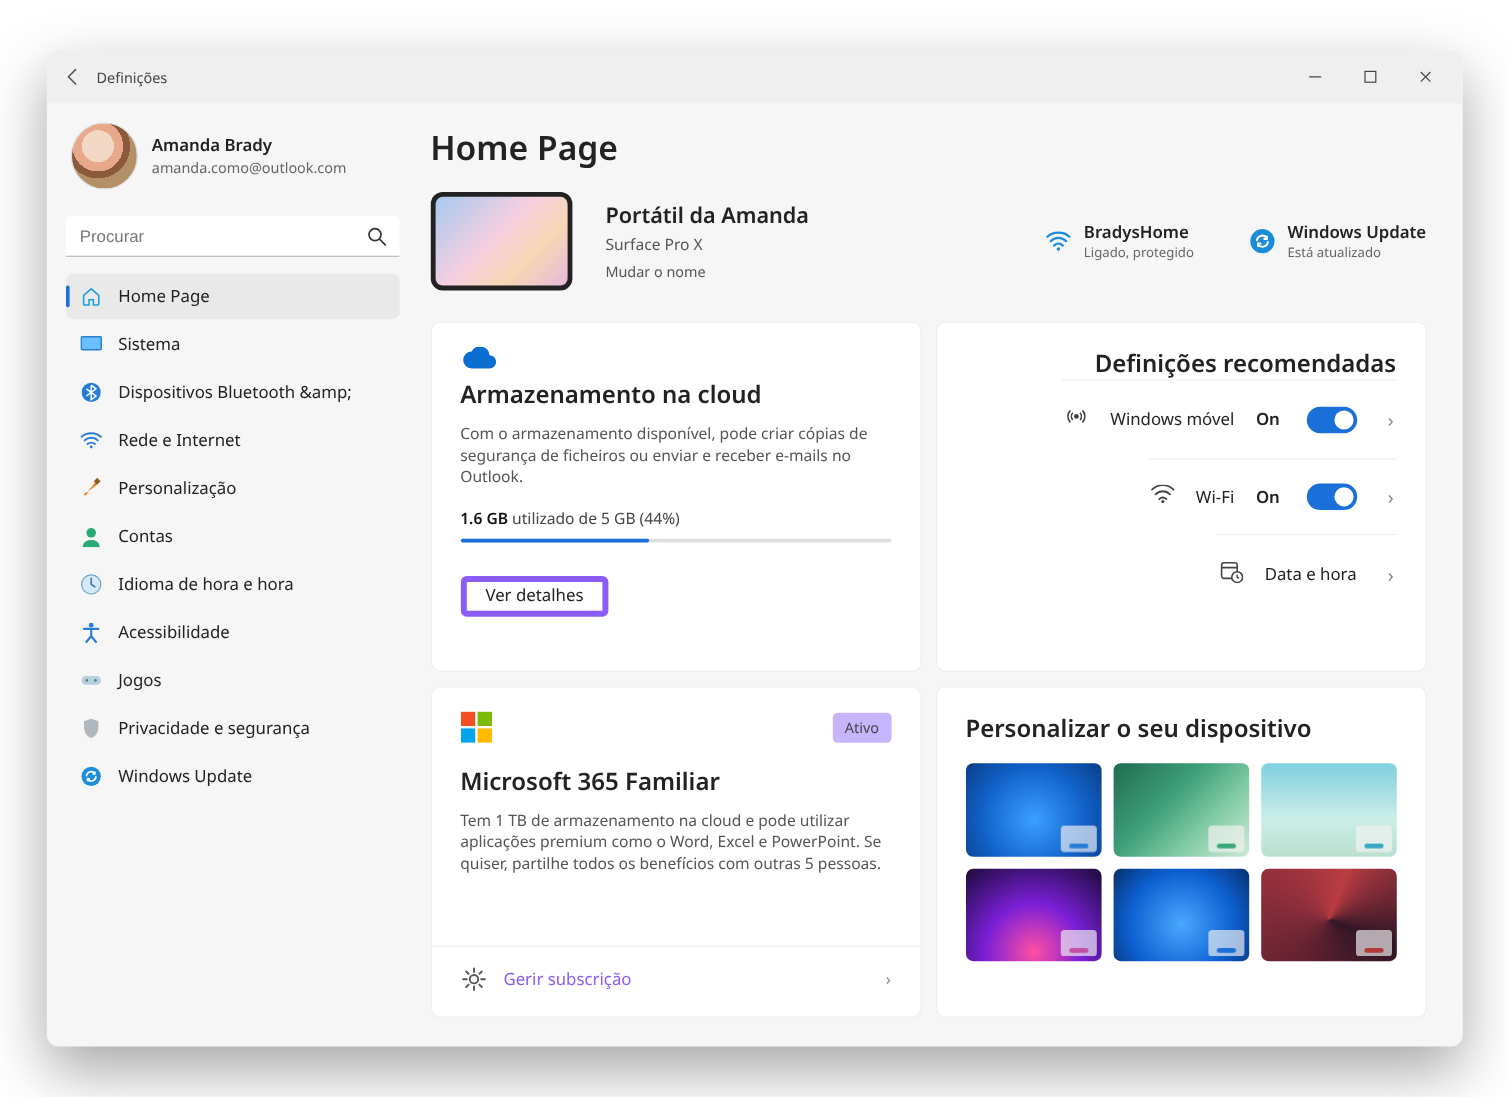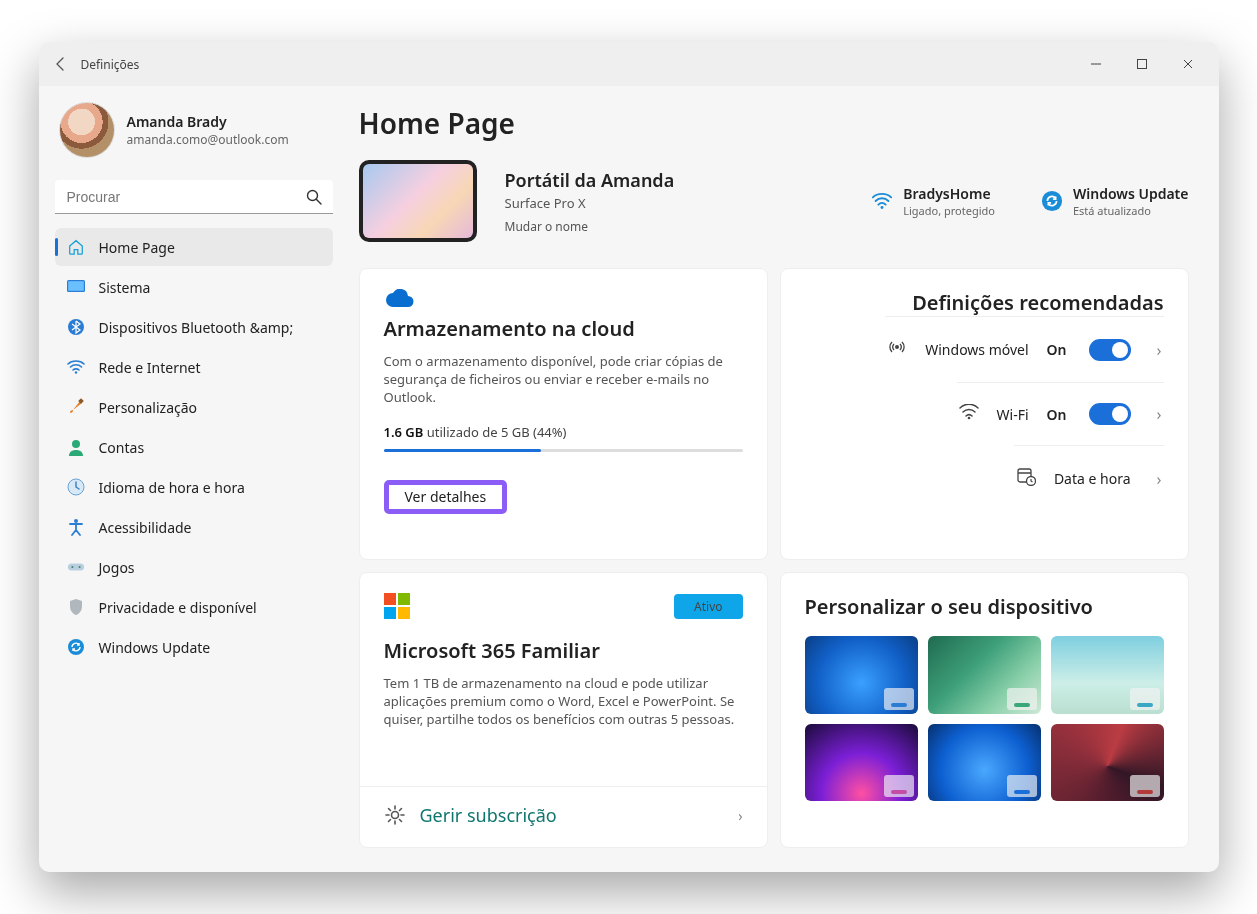--- a/index.html
+++ b/index.html
@@ -66,24 +66,24 @@
 .setting-row:first-of-type { border-top:none; margin-top: 12px; }
 .setting-row .ricon { width:20px; color:#444; }
 .setting-row .rlabel { font-size:14px; color:#222; flex:1; }
 .setting-row .state { font-size:14px; font-weight:600; color:#222; margin-right:4px; }
 .toggle { width:42px; height:22px; background:#1a6fd8; border-radius:11px; position:relative; }
 .toggle::after { content:""; position:absolute; right:3px; top:3px; width:16px; height:16px; background:#fff; border-radius:50%; }
 .chev { color:#888; margin-left:8px; }
 
 .m365-top { display:flex; align-items:center; justify-content:space-between; }
 .ms-logo { width:26px; height:26px; }
-.badge { font-size:12px; color:#444; background:#0ea5e9; padding:4px 20px; border-radius:4px; }
+.badge { font-size:12px; color:#444; background:#c4b5fd; padding:4px 10px; border-radius:4px; }
 .manage-row { margin-top:auto; border-top:1px solid #eee; margin-left:-24px; margin-right:-24px; padding: 16px 24px 0 24px; display:flex; align-items:center; gap:14px; color:#444; }
 .manage-row .gear { width:22px; height:22px; color:#555; stroke:#555; }
-.manage-row .txt { font-size:18px; color:#0f766e; }
+.manage-row .txt { font-size:14px; color:#8b5cf6; }
 .manage-row .chev { margin-left:auto; font-size:14px; }
 
 .themes-grid { display:grid; grid-template-columns: repeat(3, 1fr); gap:10px; margin-top:16px; }
 .theme { aspect-ratio: 16/11; border-radius:6px; position:relative; overflow:hidden; }
 .theme .chip { position:absolute; right:4px; bottom:4px; width:30px; height:22px; background: #f3f3f3aa; border-radius:3px; backdrop-filter: blur(2px); display:flex; align-items:flex-end; justify-content:center; padding-bottom:3px;}
 .theme .chip::after { content:""; width:16px; height:4px; border-radius:2px; background: var(--accent,#2a7dd4); }
 .t1 { background: radial-gradient(circle at 50% 60%, #3aa0ff 0%, #1160c7 60%, #0a3e86 100%);}
 .t2 { background: linear-gradient(135deg,#1f6b50,#3ea07a 40%,#88cfa9 70%,#cfe9d7 100%);}
 .t3 { background: linear-gradient(180deg,#7fcfe0 0%,#cceee7 60%,#badfcf 100%);}
 .t4 { background: radial-gradient(circle at 50% 90%, #ff4fa3 0%, #7b1fd6 45%, #1a0b3a 100%);}
@@ -217,21 +217,21 @@
               </svg>
             </span>
           <span>Jogos</span>
         </div>
         <div class="nav-item">
           <span class="nav-icon">
               <svg width="16" height="18" viewBox="0 0 16 18">
                 <path d="M8 1l6 2v5c0 5-3 8-6 9-3-1-6-4-6-9V3z" fill="#b0b7bd"></path>
               </svg>
             </span>
-          <span>Privacidade e disponível</span>
+          <span>Privacidade e segurança</span>
         </div>
         <div class="nav-item">
           <span class="nav-icon">
               <svg width="18" height="18" viewBox="0 0 18 18">
                 <circle cx="9" cy="9" r="8" fill="#1a8cd8"></circle>
                 <path d="M5 9a4 4 0 0 1 7-2.5M13 9a4 4 0 0 1-7 2.5" fill="none" stroke="#fff" stroke-width="1.4"></path>
                 <path d="M12 5v2h-2M6 13v-2h2" fill="none" stroke="#fff" stroke-width="1.4"></path>
               </svg>
             </span>
           <span>Windows Update</span>

